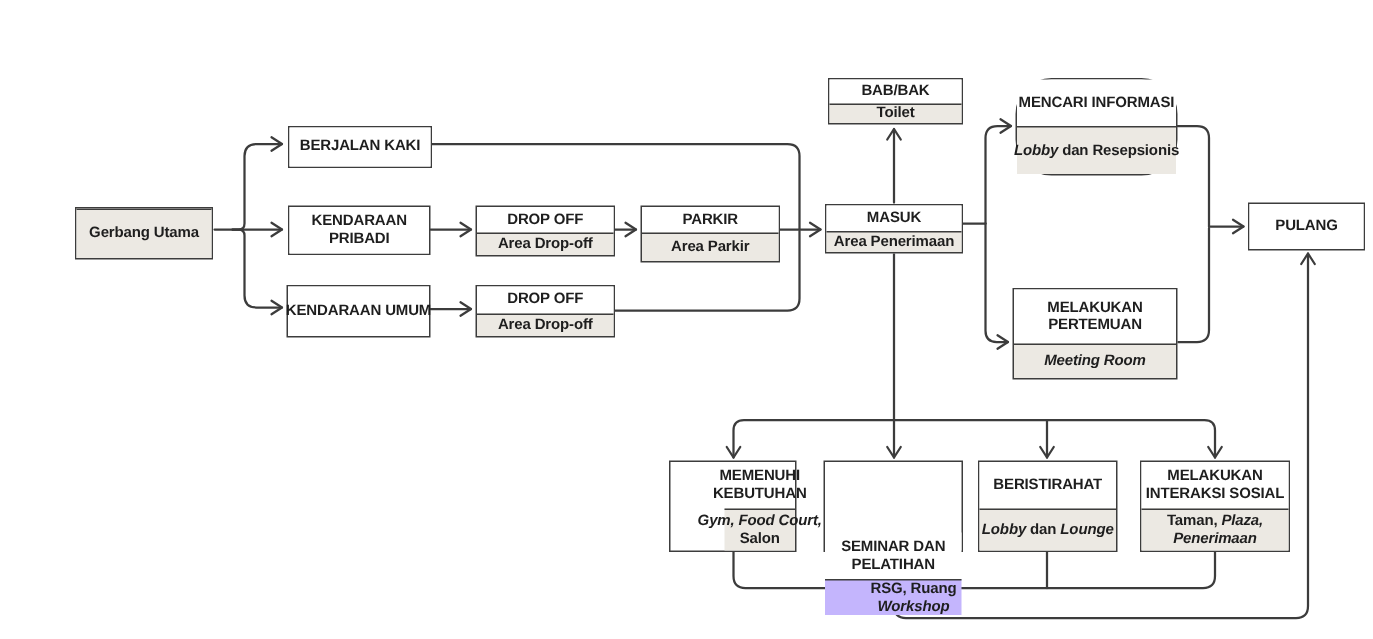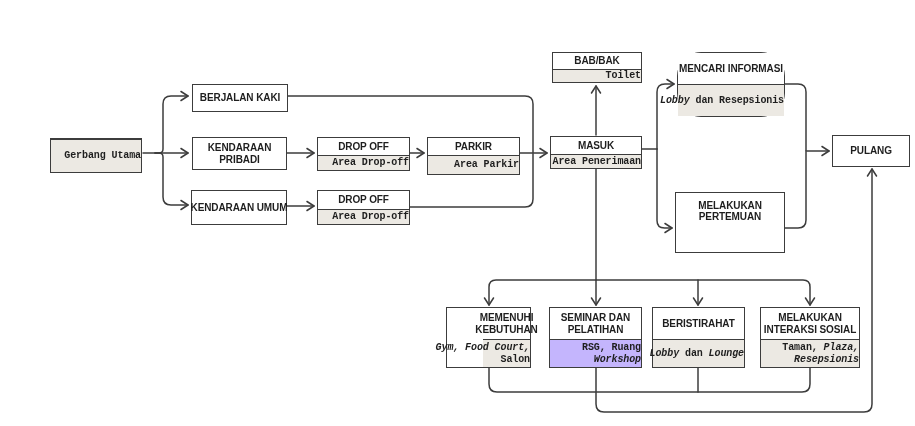--- a/index.html
+++ b/index.html
@@ -27,30 +27,29 @@
     font-size:10px;
     letter-spacing:-0.1px;
     line-height:11.5px;
     color:#1e1e1e;
     white-space:nowrap;
     background:#ffffff;
   }
   .node-sub{
     flex:1 1 auto;
     display:flex;flex-direction:column;
-    align-items:flex-end;justify-content:center;
+    align-items:center;justify-content:center;
     font-weight:bold;
     font-size:10px;
     letter-spacing:-0.1px;
     line-height:11.5px;
     color:#1e1e1e;
     white-space:nowrap;
     background:#ece9e3;
     border-top:1.5px solid #3c3c3c;
-    font-family:Liberation Mono, monospace;
   }
   .node-sub .it{font-style:italic;}
   .tline,.sline{text-align:center;}
 </style>
 </head>
 <body>
 
 <div id="canvas">
   <svg id="edge-layer" viewBox="0 0 915 426" xmlns="http://www.w3.org/2000/svg">
       <path d="M143 153 L188 153" fill="none" stroke="#3c3c3c" stroke-width="1.5" stroke-linecap="round" stroke-linejoin="round"></path>
@@ -161,38 +160,41 @@
         </div>
         <div class="node-sub" style="background: rgb(236, 233, 227); border-top-color: rgb(60, 60, 60);">
           <div class="sline"><span class="it">Lobby</span><span> dan Resepsionis</span></div>
         </div>
       </div>
       <div class="node" style="left: 675px; top: 192px; width: 110px; height: 61px; border-color: rgb(60, 60, 60); background: rgb(255, 255, 255);">
         <div class="node-title" style="height: 36px;">
           <div class="tline">MELAKUKAN</div>
           <div class="tline">PERTEMUAN</div>
         </div>
+        <div class="node-sub" style="background: rgb(236, 233, 227); border-top-color: rgb(60, 60, 60);">
+          <div class="sline"><span class="it">Meeting Room</span></div>
+        </div>
       </div>
       <div class="node" style="left: 832px; top: 135px; width: 78px; height: 32px; border-color: rgb(60, 60, 60); background: rgb(255, 255, 255);">
         <div class="node-title" style="flex: 1 1 auto;">
           <div class="tline">PULANG</div>
         </div>
       </div>
       <div class="node" style="left: 446px; top: 307px; width: 85px; height: 61px; border-color: rgb(60, 60, 60); background: rgb(255, 255, 255); padding-left: 36px;">
         <div class="node-title" style="height: 31px;">
           <div class="tline">MEMENUHI</div>
           <div class="tline">KEBUTUHAN</div>
         </div>
         <div class="node-sub" style="background: rgb(236, 233, 227); border-top-color: rgb(60, 60, 60);">
           <div class="sline"><span class="it">Gym, Food Court,</span></div>
           <div class="sline"><span>Salon</span></div>
         </div>
       </div>
       <div class="node" style="left: 549px; top: 307px; width: 93px; height: 61px; border-color: rgb(60, 60, 60); background: rgb(255, 255, 255);">
-        <div class="node-title" style="height: 31px;">
+        <div class="node-title" style="height: 31px; margin-top: 47px;">
           <div class="tline">SEMINAR DAN</div>
           <div class="tline">PELATIHAN</div>
         </div>
         <div class="node-sub" style="background: #c4b5fd; border-top-color: rgb(60, 60, 60); padding-left: 27px;">
           <div class="sline"><span>RSG, Ruang</span></div>
           <div class="sline"><span class="it">Workshop</span></div>
         </div>
       </div>
       <div class="node" style="left: 652px; top: 307px; width: 93px; height: 61px; border-color: rgb(60, 60, 60); background: rgb(255, 255, 255);">
         <div class="node-title" style="height: 31px; align-items: center;">
@@ -202,17 +204,17 @@
           <div class="sline"><span class="it">Lobby</span><span> dan </span><span class="it">Lounge</span></div>
         </div>
       </div>
       <div class="node" style="left: 760px; top: 307px; width: 100px; height: 61px; border-color: rgb(60, 60, 60); background: rgb(255, 255, 255);">
         <div class="node-title" style="height: 31px;">
           <div class="tline">MELAKUKAN</div>
           <div class="tline">INTERAKSI SOSIAL</div>
         </div>
         <div class="node-sub" style="background: rgb(236, 233, 227); border-top-color: rgb(60, 60, 60);">
           <div class="sline"><span>Taman, </span><span class="it">Plaza,</span></div>
-          <div class="sline"><span class="it">Resepsionis</span></div>
+          <div class="sline"><span class="it">Penerimaan</span></div>
         </div>
       </div>
     </div>
 </div>
 
 </body></html>

